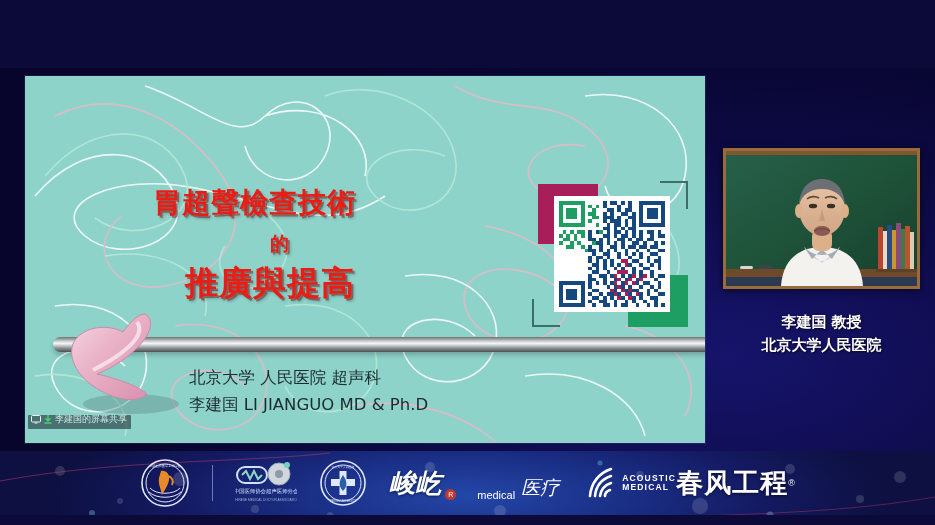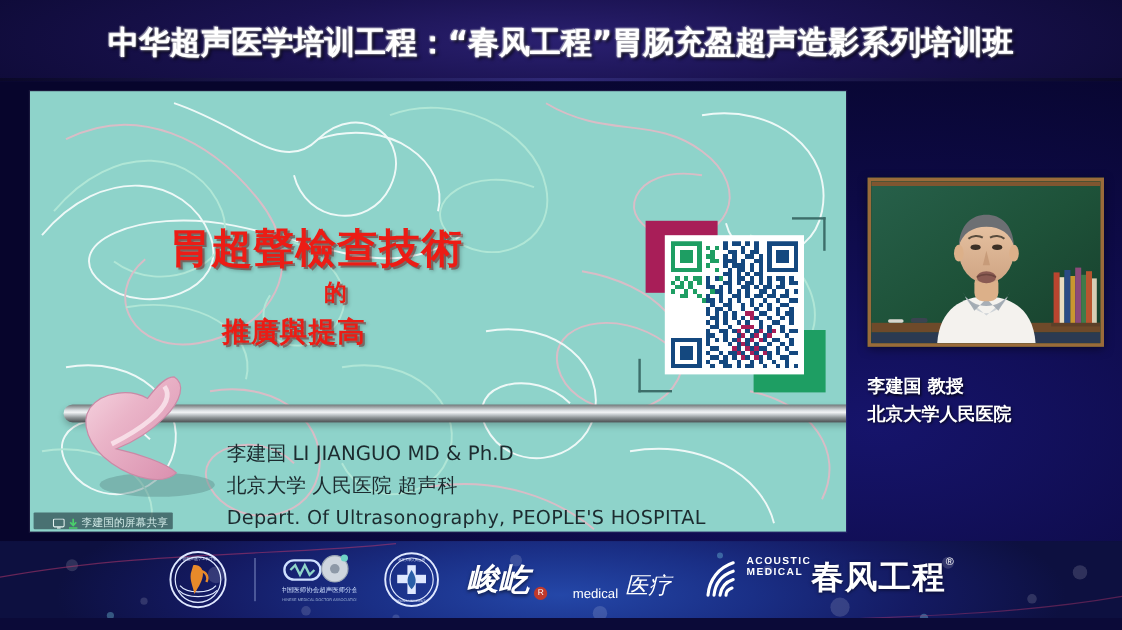--- a/index.html
+++ b/index.html
@@ -56,23 +56,23 @@
 
   .slide-title-main, .slide-title-sub, .slide-title-de {
     position:absolute;
     color:#ec1c15;
     font-weight:bold;
     font-family:"DejaVu Sans","Liberation Sans",sans-serif;
     white-space:nowrap;
     text-shadow:2px 2px 0 rgba(120,10,10,.45), 3px 3px 3px rgba(0,0,0,.22);
     letter-spacing:1px;
   }
-  .slide-title-main { left:116px; top:108px; font-size:34px; }
+  .slide-title-main { left:128px; top:108px; font-size:28px; }
   .slide-title-de   { left:245px; top:155px; font-size:19px; }
-  .slide-title-sub  { left:160px; top:185px; font-size:23px; }
+  .slide-title-sub  { left:160px; top:185px; font-size:33px; }
 
   
   .rod {
     position:absolute; left:28px; top:261px; width:665px; height:15px;
     border-radius:8px;
     background:linear-gradient(180deg,
       #6f7577 0%, #9aa0a2 14%, #d9dde0 32%, #f2f4f5 44%,
       #c9ced1 56%, #8d9395 74%, #5e6466 92%, #4c5254 100%);
     box-shadow:0 3px 5px rgba(0,0,0,.22);
   }
@@ -99,40 +99,40 @@
   .qr-bracket.tr { right:2px; top:5px; border-left:none; border-bottom:none; }
   .qr-bracket.bl { left:2px; bottom:4px; border-right:none; border-top:none; }
   .qr-code {
     position:absolute; left:24px; top:20px; width:116px; height:116px;
     background:#fff; padding:5px;
   }
   .qr-code svg { display:block; width:106px; height:106px; }
 
   
   .share-pill {
-    position:absolute; left:3px; bottom:2px; height:14px;
+    position:absolute; left:3px; bottom:14px; height:14px;
     background:rgba(30,54,60,.62);
-    display:flex; align-items:flex-end; gap:3px; padding:0 4px 0 16px;
+    display:flex; align-items:flex-start; gap:3px; padding:0 4px 0 3px;
     border-radius:1px;
   }
   .share-pill .txt {
     color:#cfe8e5; font-size:9px; line-height:9px; white-space:nowrap;
     font-family:"DejaVu Sans","Liberation Sans",sans-serif;
   }
 
   
   .cam-panel { position:absolute; left:723px; top:80px; width:197px; height:255px; }
   .cam-frame {
     position:absolute; left:0; top:0; width:197px; height:141px;
     border:3px solid #9a6b3a; background:#12402c; overflow:hidden;
     box-shadow:0 2px 8px rgba(0,0,0,.5);
   }
   .chalkboard { position:absolute; inset:0; }
   .cam-caption {
-    position:absolute; left:0; top:163px; width:197px; text-align:left;
+    position:absolute; left:0; top:163px; width:197px; text-align:center;
     color:#fff; font-weight:bold; font-size:15px; line-height:23px;
     text-shadow:1px 1px 2px rgba(0,0,0,.7);
     font-family:"DejaVu Sans","Liberation Sans",sans-serif;
   }
 
   
   .footer {
     position:absolute; left:0; top:451px; width:935px; height:64px;
     background:
       radial-gradient(ellipse 45% 160% at 50% 70%, #2447a8 0%, #1a2f86 38%, #141a62 70%, #0d1040 100%),
@@ -172,23 +172,20 @@
   .reg-dot {
     display:inline-block; width:11px; height:11px; border-radius:50%;
     background:#c0392b; color:#fff; font-size:7px; line-height:11px; text-align:center;
   }
 </style>
 </head>
 <body>
 
 <div id="root">
 
-  <div class="header">
-    <div class="header-title">中华超声医学培训工程：“春风工程”胃肠充盈超声造影系列培训班</div>
-  </div>
 
   <div class="stage">
 
     <div class="slide">
 
       <svg class="squiggles" viewBox="0 0 680 367" preserveAspectRatio="none">
         <g fill="none" stroke-width="1.6" opacity="0.85">
           <path stroke="#ffffff" d="M10,120 C60,60 130,70 150,120 C168,166 96,190 60,160 C22,128 90,96 170,112 C250,128 300,160 360,120"></path>
           <path stroke="#b7ead9" d="M20,100 C70,40 140,48 160,100 C176,144 110,172 70,142"></path>
           <path stroke="#e7b9c6" d="M30,40 C90,10 150,40 190,90 C235,146 200,200 140,210 C86,219 60,170 96,140"></path>
@@ -449,23 +446,22 @@
             <stop offset="40%" stop-color="#eab4c8"></stop>
             <stop offset="100%" stop-color="#d98fae"></stop>
           </linearGradient>
         </defs>
         <ellipse cx="64" cy="92" rx="48" ry="10" fill="#5f8f8c" opacity=".45"></ellipse>
         <path d="M78,2 C88,8 84,22 70,36 C56,50 40,58 30,62 C48,66 72,74 80,82 C70,92 46,88 26,74 C6,60 0,40 8,28 C18,14 42,12 56,20 C62,12 70,2 78,2 Z" fill="url(#pinkg)" stroke="#c98aa6" stroke-width="1"></path>
         <path d="M70,10 C76,18 70,28 58,38 C46,48 34,54 26,58" fill="none" stroke="#fbe8ef" stroke-width="4" opacity=".8"></path>
       </svg>
 
       <div class="presenter-block">
+        <div class="presenter-line">北京大学 人民医院 超声科</div>
         <div class="presenter-line">李建国  LI JIANGUO   MD &amp; Ph.D</div>
-        <div class="presenter-line">北京大学 人民医院 超声科</div>
-        <div class="presenter-line latin">Depart. Of Ultrasonography, PEOPLE'S  HOSPITAL</div>
 
       </div>
 
       <div class="share-pill">
         <svg width="10" height="9" viewBox="0 0 10 9">
           <rect x="0.5" y="0.5" width="9" height="6.5" rx="1" fill="none" stroke="#e6f3f1" stroke-width="1"></rect>
           <rect x="3.5" y="7.5" width="3" height="1" fill="#e6f3f1"></rect>
         </svg>
         <svg width="8" height="9" viewBox="0 0 8 9">
           <path d="M4,0 L4,5 M1.5,3.2 L4,6 L6.5,3.2 M0.5,8 L7.5,8" fill="none" stroke="#4ad06a" stroke-width="1.4"></path>
@@ -596,21 +592,21 @@
 
       <div style="display:flex; align-items:flex-end; gap:4px;">
         <span class="junyi-cn">峻屹</span>
         <span class="junyi-med">
           <span class="reg-dot">R</span>
           <span>medical</span>
         </span>
         <span class="junyi-yl">医疗</span>
       </div>
 
-      <div style="display:flex; align-items:flex-start; gap:0;">
+      <div style="display:flex; align-items:center; gap:0;">
         <svg width="40" height="40" viewBox="0 0 40 40">
           <g fill="none" stroke="#ffffff" stroke-width="2.6" stroke-linecap="round">
             <path d="M30,6 C18,10 10,20 9,33"></path>
             <path d="M30,13 C21,16 15,23 14,33"></path>
             <path d="M30,20 C24,22 20,26 19,33"></path>
             <path d="M29,27 C26,28 24,30 24,33"></path>
           </g>
         </svg>
         <div class="logo-ac-stack">
           <span>ACOUSTIC</span>

